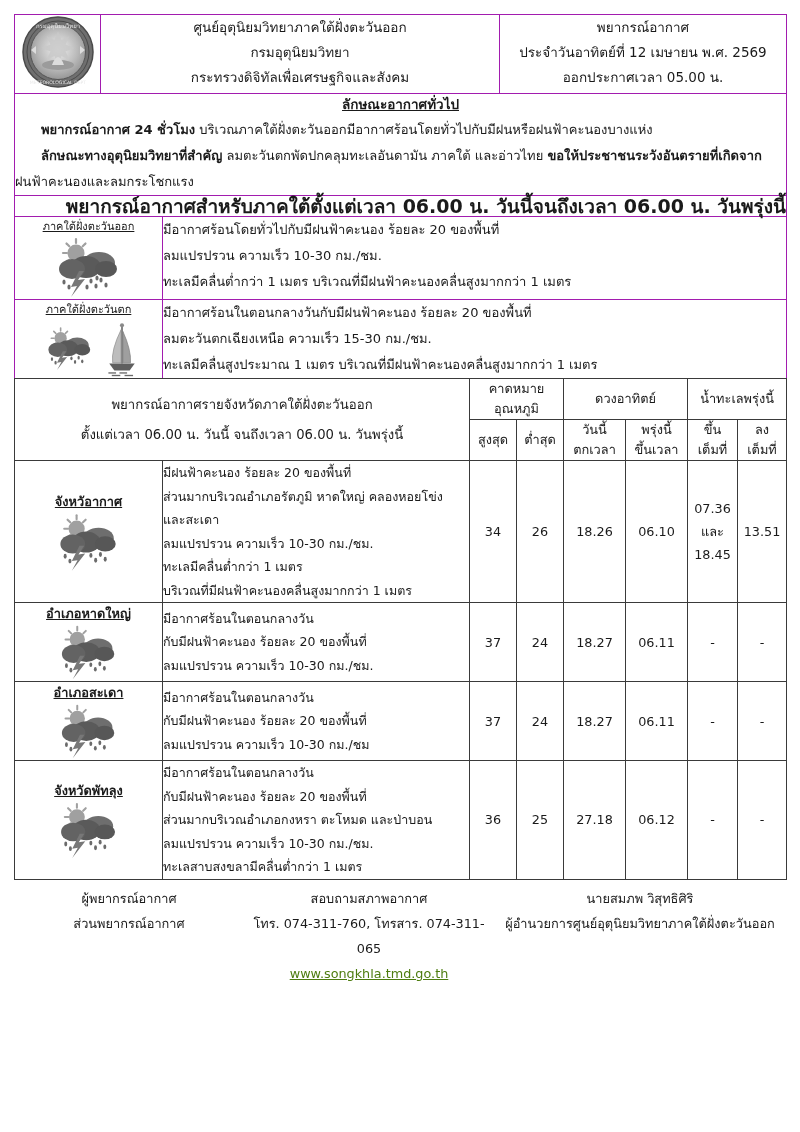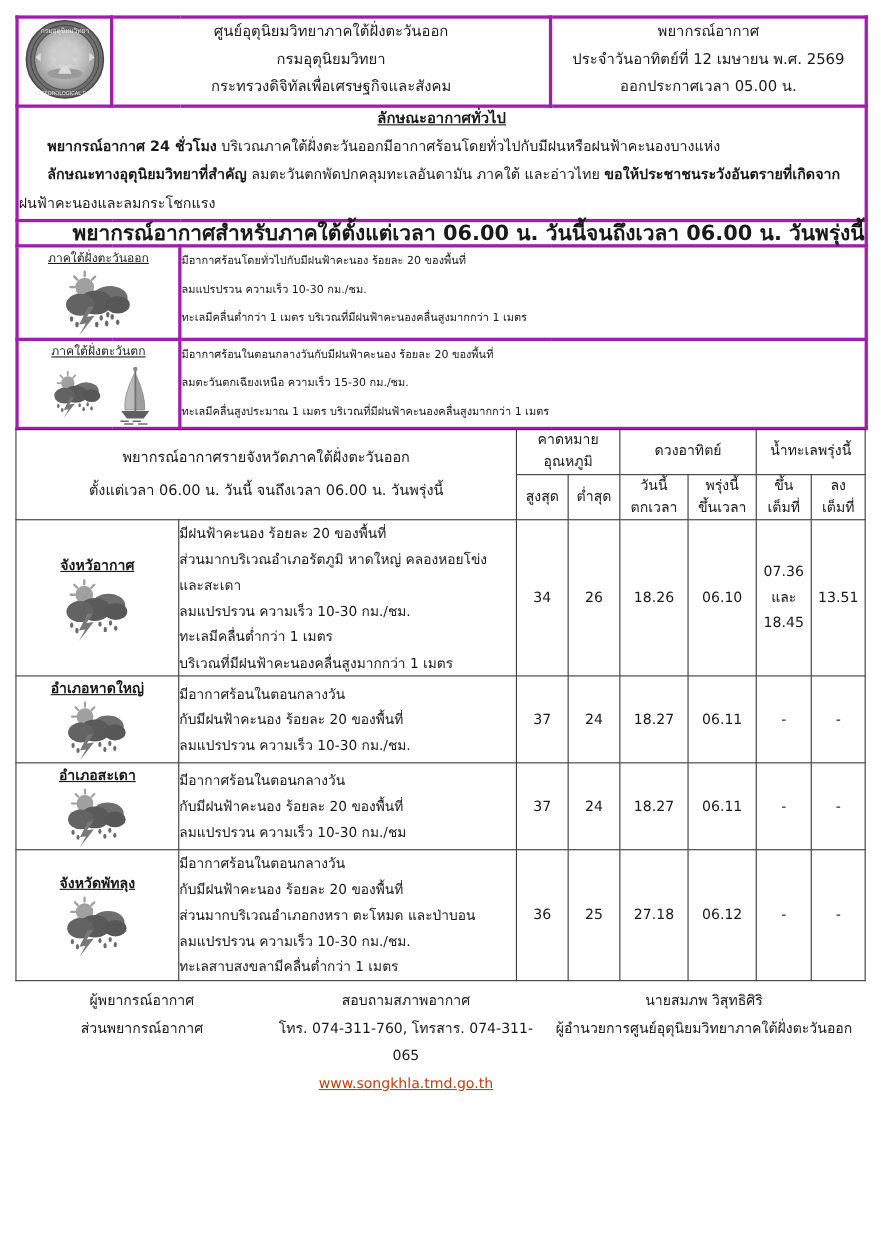--- a/index.html
+++ b/index.html
@@ -15,21 +15,21 @@
     overflow: hidden;
   }
   .page { width: 800px; padding: 14px 14px 0 14px; }
 
   table.frame {
     width: 772px;
     border-collapse: collapse;
     table-layout: fixed;
   }
   table.frame td {
-    border: 3px solid #a21caf;
+    border: 1px solid #a21caf;
     vertical-align: top;
     padding: 0;
   }
 
   
   .logo-cell { width: 86px; text-align: center; vertical-align: middle; padding: 3px 0; }
   .seal { width: 74px; height: 74px; display: inline-block; }
 
   .hdr-center { padding: 6px 4px 8px 4px; text-align: center; }
   .hdr-center .ln { font-size: 13.5px; line-height: 25px; white-space: nowrap; }
@@ -54,21 +54,21 @@
 
   .rc-name {
     width: 148px; text-align: center; padding: 5px 3px 6px 3px;
     vertical-align: top;
   }
   .rc-name .nm {
     font-size: 11px; font-weight: normal; text-decoration: underline;
     display: block; margin-bottom: 2px;
   }
   .rc-body { padding: 5px 6px 7px 10px; }
-  .rc-body .l { font-size: 10px; line-height: 26px; }
+  .rc-body .l { font-size: 13px; line-height: 26px; }
 
   .ico { display: block; margin: 1px auto 0 auto; }
   .ico-row { display: flex; align-items: flex-end; justify-content: center; gap: 4px; }
 
   
   table.data {
     width: 772px; border-collapse: collapse; table-layout: fixed;
     margin-top: -1px;
   }
   table.data td, table.data th {
@@ -85,21 +85,21 @@
     font-size: 12.8px; font-weight: bold; text-decoration: underline; display: block;
   }
   td.prov-body { padding: 6px 6px 6px 10px; vertical-align: top; }
   td.prov-body .l { font-size: 12.5px; line-height: 23.5px; }
   td.num { text-align: center; font-size: 12.8px; line-height: 23px; }
 
   
   .footer { width: 772px; display: flex; padding: 6px 0 0 0; }
   .fcol { text-align: center; }
   .fcol .l { font-size: 12.8px; line-height: 25px; }
-  .fcol a { color: #c2410c; font-size: 12.8px; }
+  .fcol a { color: #4d7c0f; font-size: 12.8px; }
 </style>
 </head>
 <body>
 
 <div class="page">
 
   <table class="frame">
     <colgroup>
         <col style="width:86px">
         <col style="width:62px">

